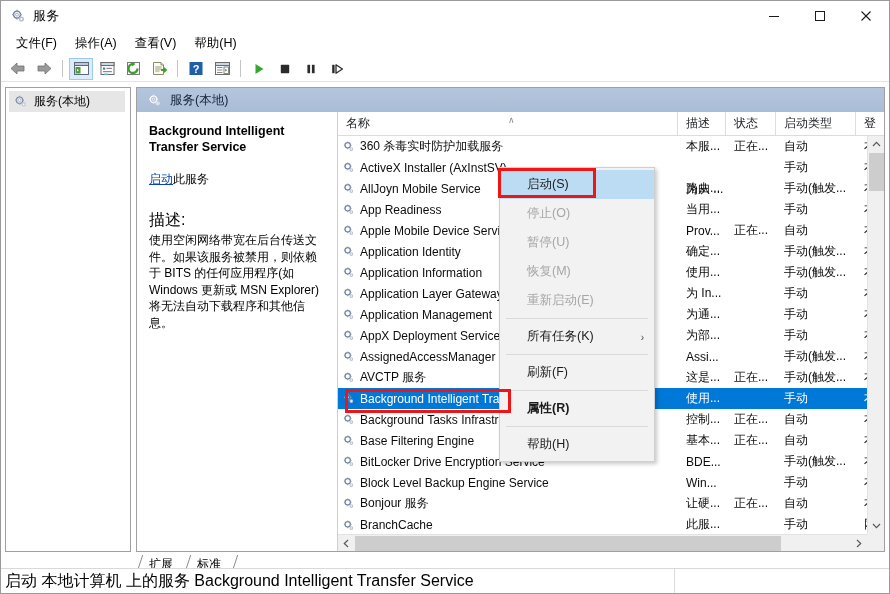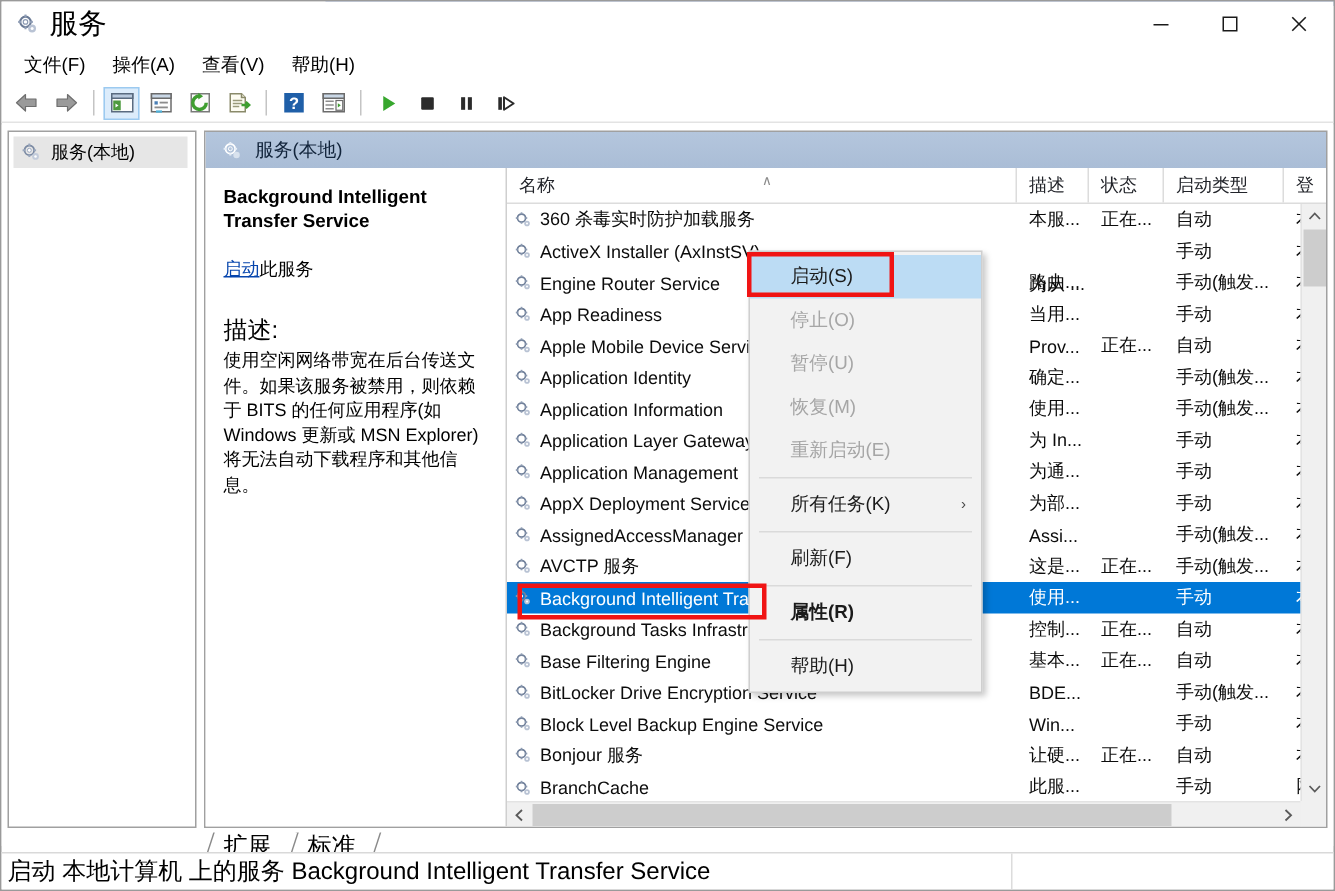--- a/index.html
+++ b/index.html
@@ -25,21 +25,21 @@
     position: absolute; left: 0; top: 0;
     width: 888px; height: 30px;
     background: #ffffff;
     display: flex; align-items: center;
   }
   .title-icon {
     width: 16px; height: 16px; margin-left: 9px; margin-right: 7px;
     flex: 0 0 auto; position: relative;
   }
   .title-text {
-    font-size: 19px; color: #000000; letter-spacing: 0.2px;
+    font-size: 13px; color: #000000; letter-spacing: 0.2px;
   }
   .win-btns {
     position: absolute; right: 0; top: 0;
     display: flex; height: 30px;
   }
   .win-btn {
     width: 46px; height: 30px;
     display: flex; align-items: center; justify-content: center;
     font-size: 13px; color: #1a1a1a;
     line-height: 1;
@@ -247,21 +247,21 @@
 
   
   .tabs {
     position: absolute; left: 135px; top: 470px;
     width: 749px; height: 21px;
     display: flex; align-items: flex-end;
   }
   .tab {
     height: 19px;
     padding: 0 11px 0 13px;
-    font-size: 16px; color: #000;
+    font-size: 12px; color: #000;
     display: flex; align-items: center;
     position: relative;
     background: #ffffff;
   }
   .tab::before {
     content: ""; position: absolute; left: 0; top: 0;
     width: 1px; height: 19px; background: #8a8a8a;
     transform: skewX(-18deg); transform-origin: bottom;
   }
   .tab::after {
@@ -630,21 +630,21 @@
                       <g fill="#8d9bb2">
                         <rect x="6.3" y="1.9" width="1.4" height="1.7"></rect>
                         <rect x="6.3" y="9.6" width="1.4" height="1.7"></rect>
                         <rect x="2.3" y="5.9" width="1.7" height="1.4"></rect>
                         <rect x="10" y="5.9" width="1.7" height="1.4"></rect>
                       </g>
                       <circle cx="11.5" cy="11.1" r="2.3" fill="#b9c3d4"></circle>
                       <circle cx="11.5" cy="11.1" r="0.85" fill="#ffffff"></circle>
                     </svg>
                   </span>
-                  <span>Engine Router Service</span>
+                  <span>AllJoyn Mobile Service</span>
                 </div>
                 <div class="cell" style="width: 48px;">
                   <span>路由...</span>
                 </div>
                 <div class="cell" style="width: 50px;">
                   <span></span>
                 </div>
                 <div class="cell" style="width: 80px;">
                   <span>手动(触发...</span>
                 </div>

